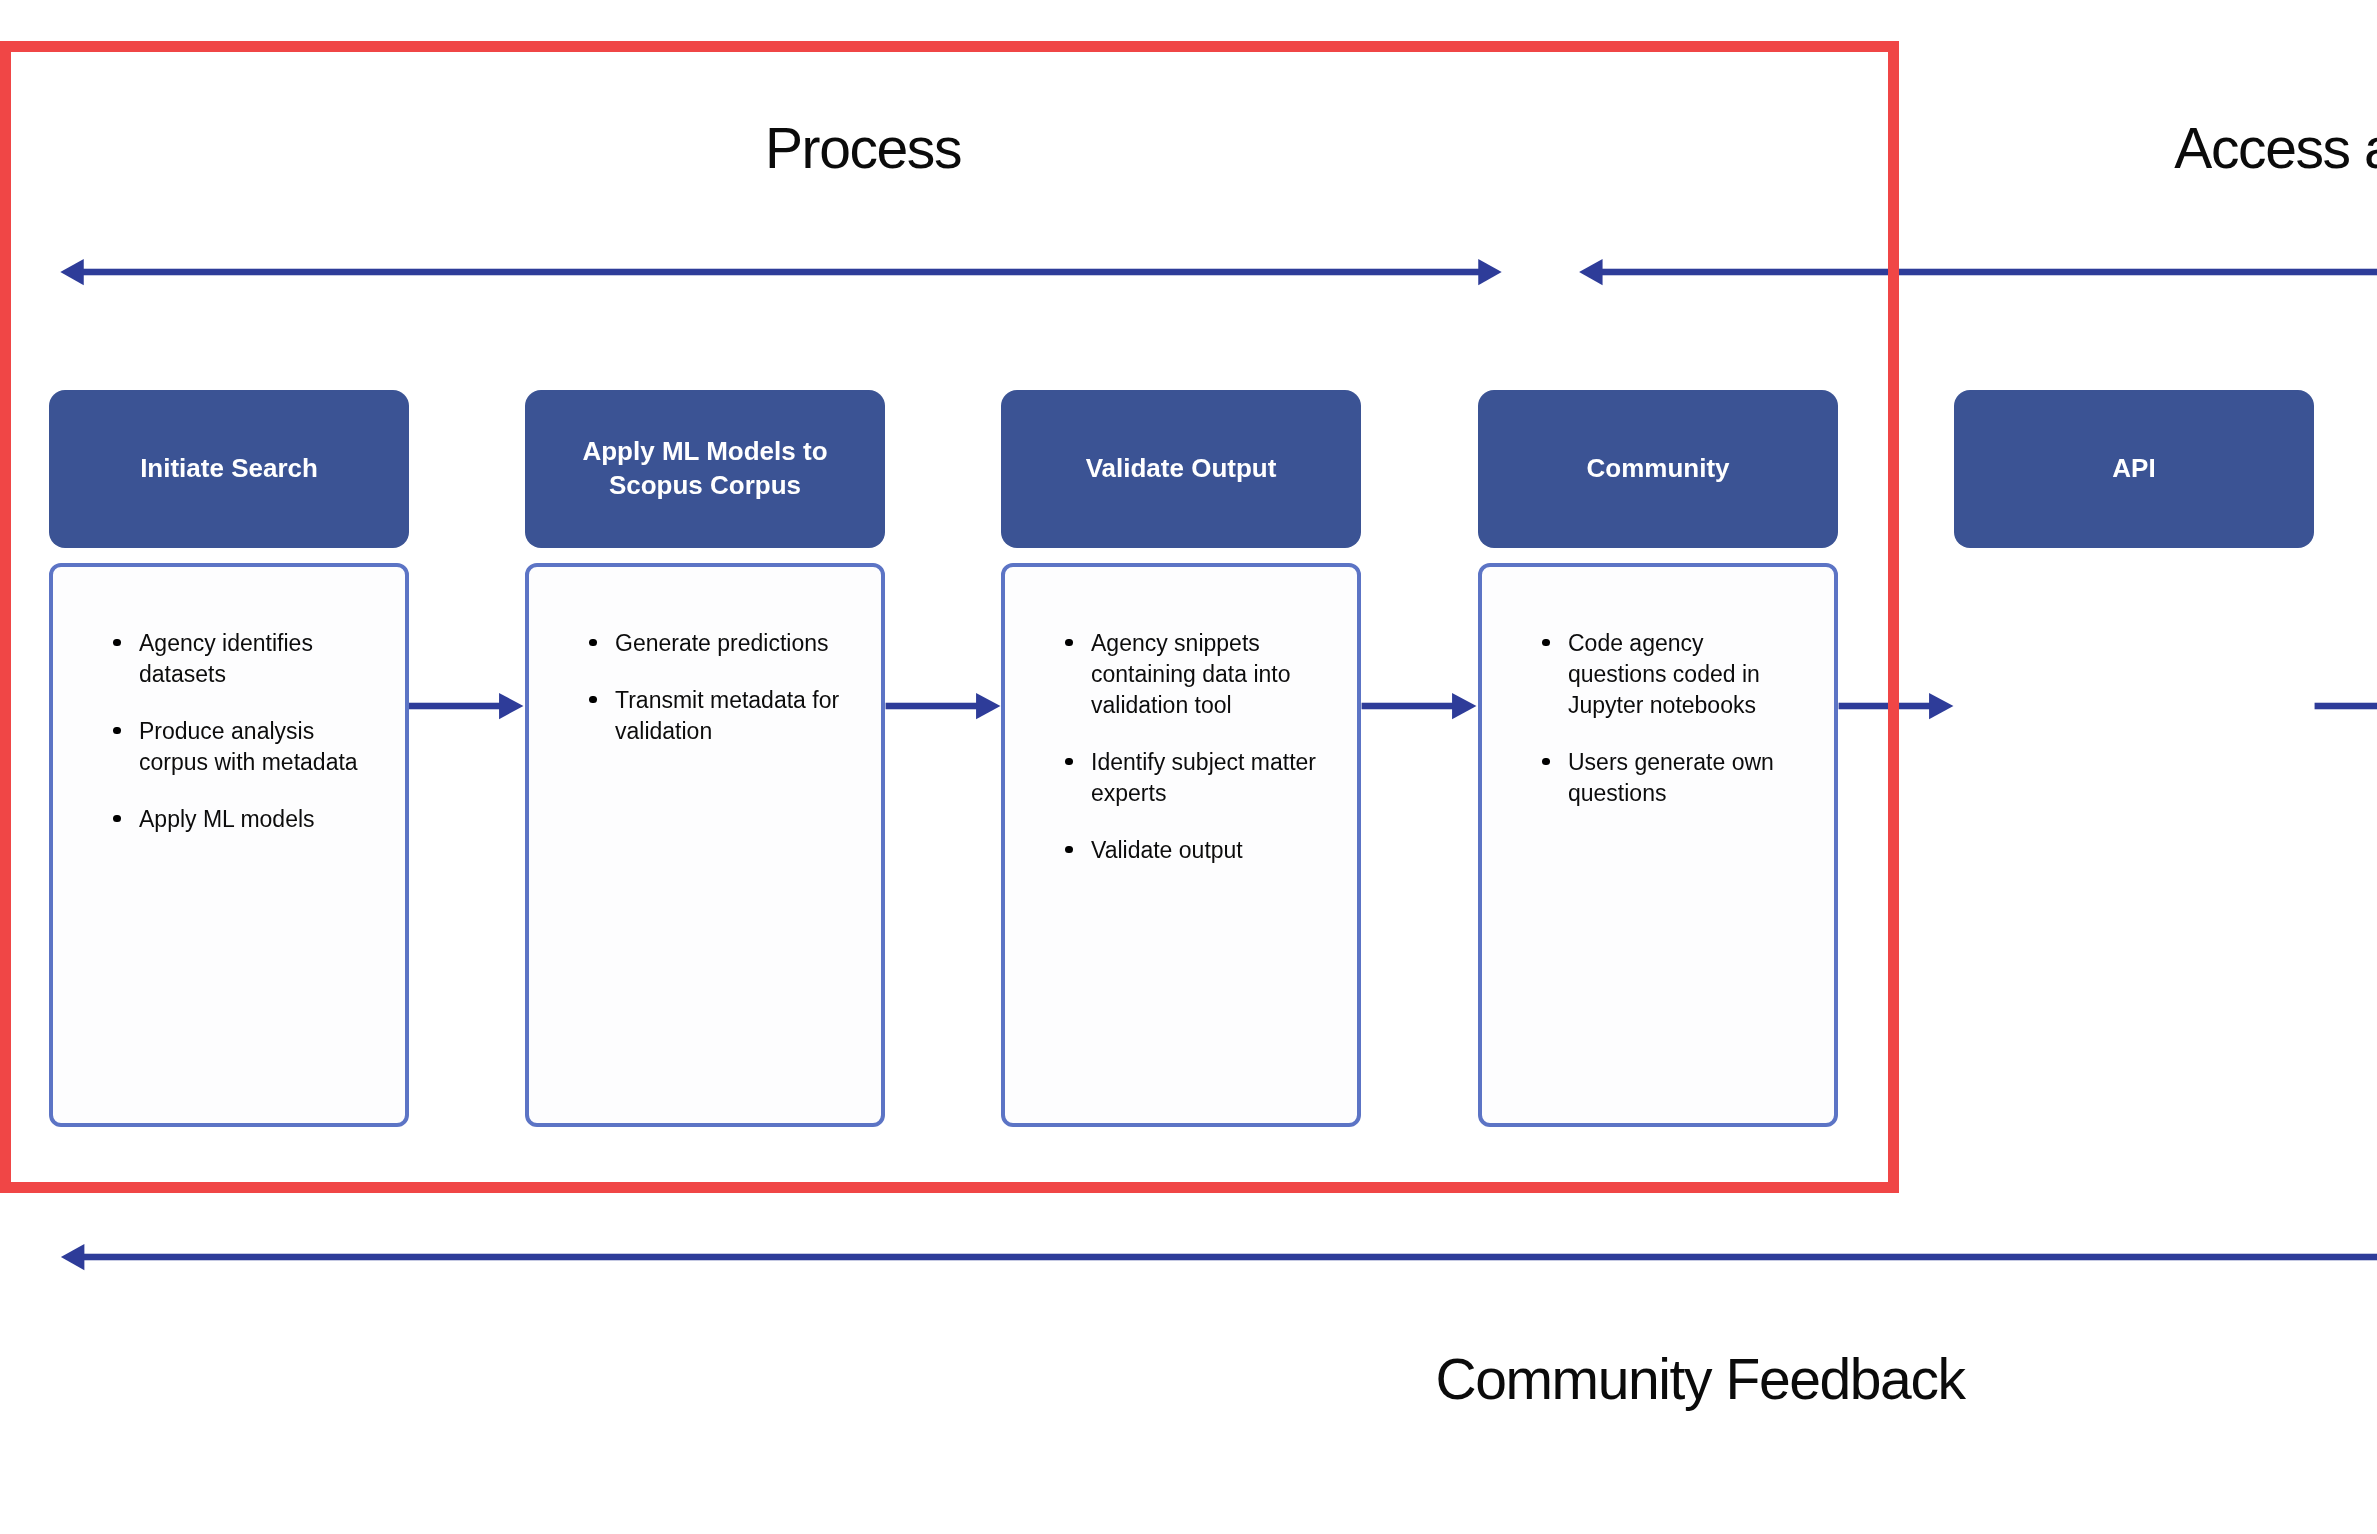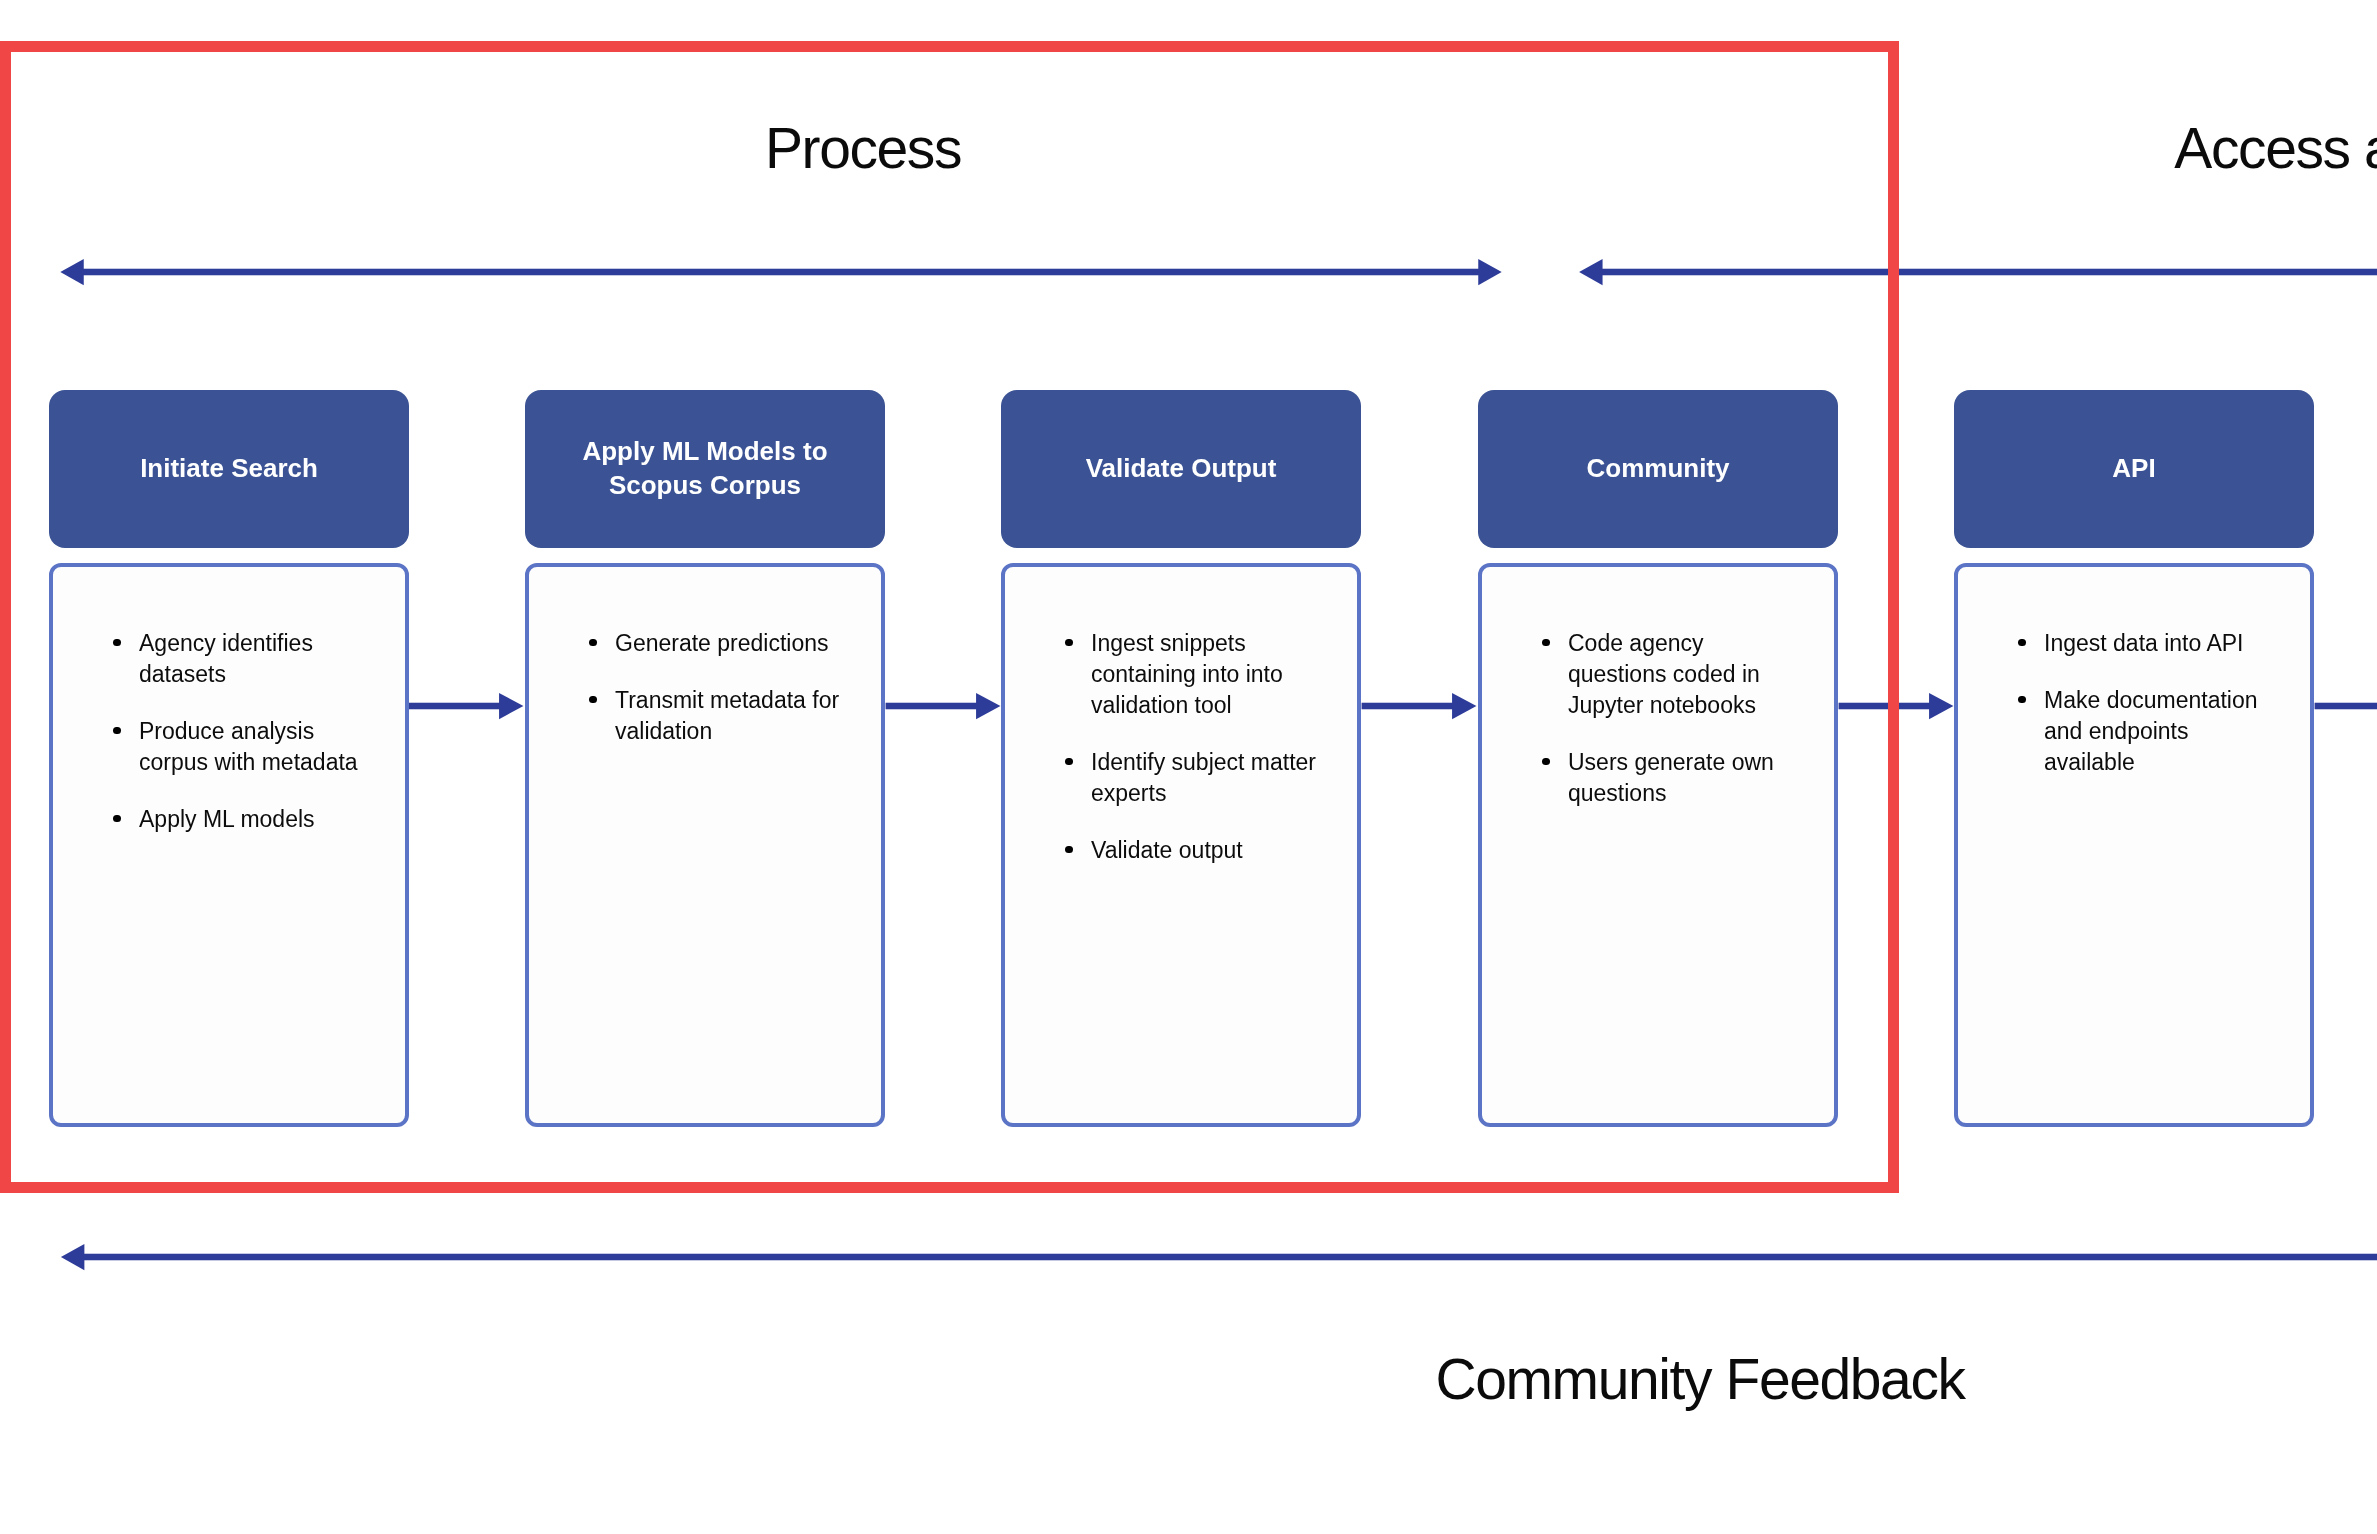--- a/index.html
+++ b/index.html
@@ -152,21 +152,21 @@
     </div>
   </div>
 
   <div class="col" style="left:1001px">
     <div class="hdr">
       <span class="hline">Validate Output</span>
       <span class="hline"></span>
     </div>
     <div class="body">
       <ul class="bullets">
-        <li>Ingest snippets containing into into validation tool</li>
+        <li>Agency snippets containing data into validation tool</li>
         <li>Identify subject matter experts</li>
         <li>Validate output</li>
       </ul>
     </div>
   </div>
 
   <div class="col" style="left:1478px">
     <div class="hdr">
       <span class="hline">Community</span>
       <span class="hline"></span>
@@ -176,26 +176,20 @@
         <li>Code agency questions coded in Jupyter notebooks</li>
         <li>Users generate own questions</li>
       </ul>
     </div>
   </div>
 
   <div class="col" style="left:1954px">
     <div class="hdr">
       <span class="hline">API</span>
       <span class="hline"></span>
-    </div>
-    <div class="body">
-      <ul class="bullets">
-        <li>Ingest data into API</li>
-        <li>Make documentation and endpoints available</li>
-      </ul>
     </div>
   </div>
 
   <svg class="arrow-svg" style="left:408px; top:691px;" width="116" height="30" viewBox="0 0 245 64">
     <rect class="arrow-fill" x="0" y="25" width="198" height="14"></rect>
     <polygon class="arrow-fill" points="245,32 193,4 193,60"></polygon>
   </svg>
   <svg class="arrow-svg" style="left:885px; top:691px;" width="116" height="30" viewBox="0 0 245 64">
     <rect class="arrow-fill" x="0" y="25" width="198" height="14"></rect>
     <polygon class="arrow-fill" points="245,32 193,4 193,60"></polygon>

